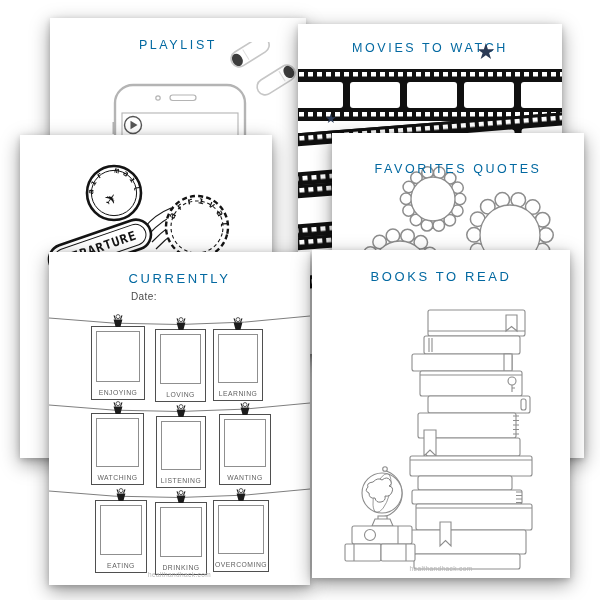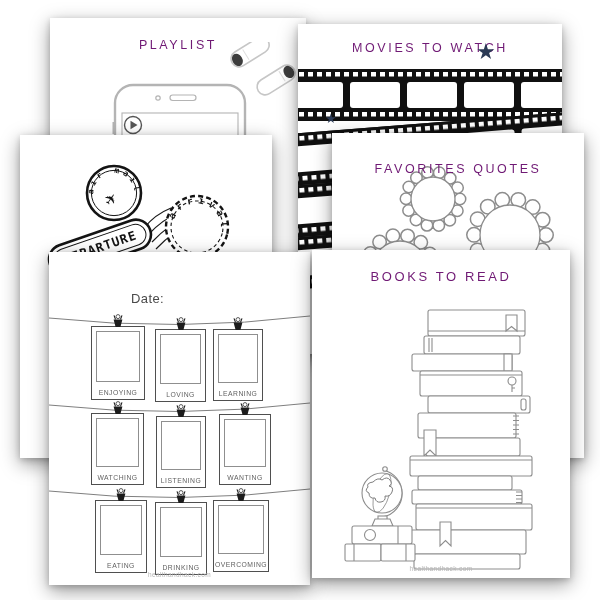--- a/index.html
+++ b/index.html
@@ -15,40 +15,40 @@
   }
   .playlist {left:50px; top:18px; width:256px;height:330px;z-index:1;}
   .movies   {left:298px;top:24px; width:264px;height:330px;z-index:1;}
   .places   {left:20px; top:135px;width:252px;height:323px;z-index:2;}
   .favorites{left:332px;top:133px;width:252px;height:325px;z-index:2;}
   .currently{left:49px; top:252px;width:261px;height:333px;z-index:3;}
   .books    {left:312px;top:250px;width:258px;height:328px;z-index:3;}
 
   .page-title{
     position:relative;margin:0;text-align:center;
-    font-size:12.5px;font-weight:400;letter-spacing:2.6px;color:#701a75;z-index:5;
+    font-size:12.5px;font-weight:400;letter-spacing:2.6px;color:#0369a1;z-index:5;
   }
   .playlist .page-title{margin-top:20px;}
   .movies   .page-title{margin-top:17px;}
   .places   .page-title{margin-top:13px;}
   .favorites.page .page-title{margin-top:29px;}
   .currently .page-title{margin-top:19px;font-size:13px;}
   .books    .page-title{margin-top:19px;font-size:13px;}
 
   .art{position:absolute;left:0;top:0;}
   .earbuds{position:absolute;left:172px;top:24px;}
   .phone{position:absolute;left:62px;top:64px;}
   .stamps,.flowers{position:absolute;left:0;top:0;}
   .bookstack{position:absolute;left:28px;top:50px;}
 
   .star{position:absolute;color:#2b3a55;line-height:1;z-index:6;}
   .star-big{left:178px;top:17px;font-size:22px;}
   .star-small{left:27px;top:88px;font-size:13px;}
 
-  .date-label{position:absolute;left:82px;top:39px;font-size:13px;color:#4a4a4a;letter-spacing:.4px;}
+  .date-label{position:absolute;left:82px;top:39px;font-size:10px;color:#4a4a4a;letter-spacing:.4px;}
 
   .clothesline{position:absolute;left:0;top:0;}
   .frame{position:absolute;border:1px solid #4f4f4f;background:#fff;}
   .frame-inner{position:absolute;left:4px;right:4px;top:4px;bottom:17px;border:1px solid #8f8f8f;}
   .frame-label{position:absolute;left:0;right:0;bottom:3px;text-align:center;
     font-size:6.8px;color:#5f5f5f;letter-spacing:.5px;}
   .clip{position:absolute;top:-13px;left:50%;margin-left:-9px;}
 
   .footer{position:absolute;left:0;right:0;text-align:center;font-size:6.5px;
     color:#b5b5b5;letter-spacing:.4px;}
@@ -174,20 +174,21 @@
       </g>
       <g transform="translate(178,102)">
         <circle r="36" fill="none" stroke="#8d8d8d" stroke-width="16" stroke-dasharray="0 16.16" stroke-linecap="round"></circle>
         <circle r="36" fill="none" stroke="#ffffff" stroke-width="13" stroke-dasharray="0 16.16" stroke-linecap="round"></circle>
         <circle r="30" fill="#fff" stroke="#8d8d8d" stroke-width="1.3"></circle>
       </g>
     </svg>
   </section>
 
   <section class="page currently">
+    <h2 class="page-title">CURRENTLY</h2>
     <div class="date-label">Date:</div>
     <svg class="clothesline" width="261" height="333" viewBox="0 0 261 333">
       <path d="M0,66 Q130,80 261,64" fill="none" stroke="#7f7f7f" stroke-width="1"></path>
       <path d="M0,153 Q130,167 261,151" fill="none" stroke="#7f7f7f" stroke-width="1"></path>
       <path d="M0,239 Q130,253 261,237" fill="none" stroke="#7f7f7f" stroke-width="1"></path>
     </svg>
 
     <div class="frame" style="left:42px;top:74px;width:52px;height:72px;">
       <svg class="clip" width="18" height="14" viewBox="0 0 18 14">
           <circle cx="9" cy="2.6" r="2" fill="none" stroke="#555" stroke-width="1"></circle>

